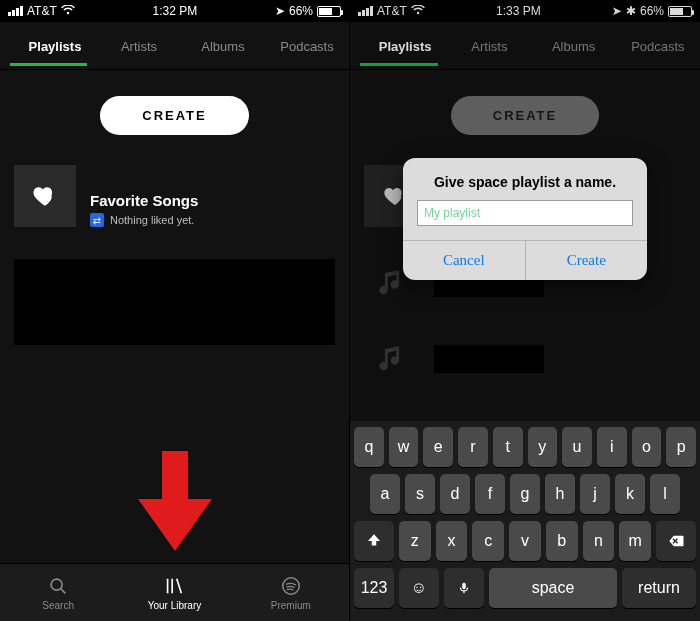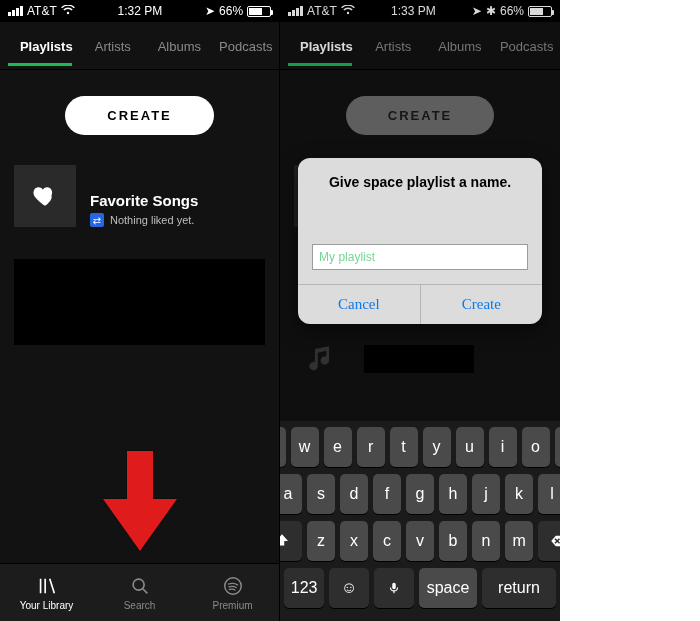--- a/index.html
+++ b/index.html
@@ -1,17 +1,17 @@
 <!DOCTYPE html>
 <html><head>
 <meta charset="utf-8">
 <style>
   * { box-sizing: border-box; margin: 0; padding: 0; font-family: -apple-system, Helvetica, Arial, sans-serif; }
   body { background: #fff; width: 700px; height: 621px; overflow: hidden; }
-  .stage { display: flex; width: 560px; height: 621px; }
+  .stage { display: flex; width: 700px; height: 621px; }
   .phone { width: 350px; height: 621px; background: #121212; position: relative; color: #fff; overflow: hidden; }
   .phone.left { border-right: 1px solid #000; }
   
   .status { height: 22px; display: flex; align-items: center; justify-content: space-between; padding: 0 8px; font-size: 12px; color: #fff; background: #000; }
   .status .sl, .status .sr { display: flex; align-items: center; gap: 4px; }
   .status .bars { display: flex; align-items: flex-end; gap: 1px; }
   .status .bars span { width: 3px; background: #fff; display: inline-block; }
   .status .bars span:nth-child(1){height:4px}
   .status .bars span:nth-child(2){height:6px}
   .status .bars span:nth-child(3){height:8px}
@@ -43,21 +43,21 @@
   .red-arrow{ position:absolute; bottom:70px; left:50%; transform:translateX(-50%); width:86px; height:100px; }
   .red-arrow svg{ filter: drop-shadow(0 0 1px rgba(0,0,0,.5)); }
   
   .bnav{ position:absolute; bottom:0; left:0; right:0; height:58px; background:#1c1c1c; display:flex; border-top:1px solid #000;}
   .bnav .bitem{ flex:1; display:flex; flex-direction:column; align-items:center; justify-content:center; gap:3px; color:#8a8a8a; font-size:10px;}
   .bnav .bitem.active{ color:#fff; }
   .bnav svg{ width:22px; height:22px; }
   
   .modal{ position:absolute; top:158px; left:50%; transform:translateX(-50%); width:244px; background:#dcdcdc; border-radius:12px; overflow:hidden; color:#000; box-shadow:0 6px 20px rgba(0,0,0,.5);}
   .modal .mtitle{ text-align:center; font-size:14px; font-weight:600; padding:16px 14px 10px;}
-  .modal .minput-wrap{ padding:0 14px 14px;margin-top:44px;}
+  .modal .minput-wrap{ padding:0 14px 14px;}
   .modal input{ width:100%; height:26px; border:1px solid #9c9c9c; background:#fff; font-size:12px; padding:0 6px; color:#333;}
   .modal input::placeholder{ color:#1DB954; opacity:.6;}
   .modal .mbtns{ display:flex; border-top:1px solid #b6b6b6;}
   .modal .mbtn{ flex:1; text-align:center; padding:11px 0; color:#0a7af0; font-size:15px; background:transparent; border:none;font-family:Liberation Serif, serif;}
   .modal .mbtn:first-child{ border-right:1px solid #b6b6b6;}
   .dim{ position:absolute; inset:0; background:rgba(0,0,0,.15); pointer-events:none;}
   
   .kbd{ position:absolute; bottom:0; left:0; right:0; background:#1b1b1b; padding:6px 4px 6px; } 
   .krow{ display:flex; justify-content:center; gap:5px; margin-bottom:7px;}
   .key{ background:#4a4a4a; color:#fff; border:none; border-radius:5px; height:40px; min-width:28px; flex:1; font-size:16px; display:flex; align-items:center; justify-content:center; box-shadow:0 1px 0 #000;}
@@ -127,32 +127,32 @@
 
     <div class="black-block"></div>
 
     <div class="red-arrow">
       <svg viewBox="0 0 86 100" width="86" height="100">
         <path fill="#E01B1B" d="M30 0 H56 V48 H80 L43 100 L6 48 H30 Z"></path>
       </svg>
     </div>
 
     <div class="bnav">
-      <div class="bitem active">
-        <svg viewBox="0 0 24 24">
-            <path stroke="currentColor" stroke-width="1.8" d="M5 4v16M10 4v16M15 4l5 16" fill="none"></path>
-          </svg>
-        <span>Your Library</span>
-      </div>
       <div class="bitem">
         <svg viewBox="0 0 24 24">
             <circle cx="10.5" cy="10.5" r="6" fill="none" stroke="currentColor" stroke-width="1.8"></circle>
             <line x1="15" y1="15" x2="20" y2="20" stroke="currentColor" stroke-width="1.8"></line>
           </svg>
         <span>Search</span>
+      </div>
+      <div class="bitem active">
+        <svg viewBox="0 0 24 24">
+            <path stroke="currentColor" stroke-width="1.8" d="M5 4v16M10 4v16M15 4l5 16" fill="none"></path>
+          </svg>
+        <span>Your Library</span>
       </div>
       <div class="bitem">
         <svg viewBox="0 0 24 24">
             <circle cx="12" cy="12" r="9" fill="none" stroke="currentColor" stroke-width="1.6"></circle>
             <path d="M7 10c3-1 7-1 10 .8M7.5 13c2.5-.8 5.5-.8 8 .6M8 15.8c2-.6 4.3-.6 6.2.5" stroke="currentColor" stroke-width="1.4" fill="none" stroke-linecap="round"></path>
           </svg>
         <span>Premium</span>
       </div>
     </div>
   </div>

